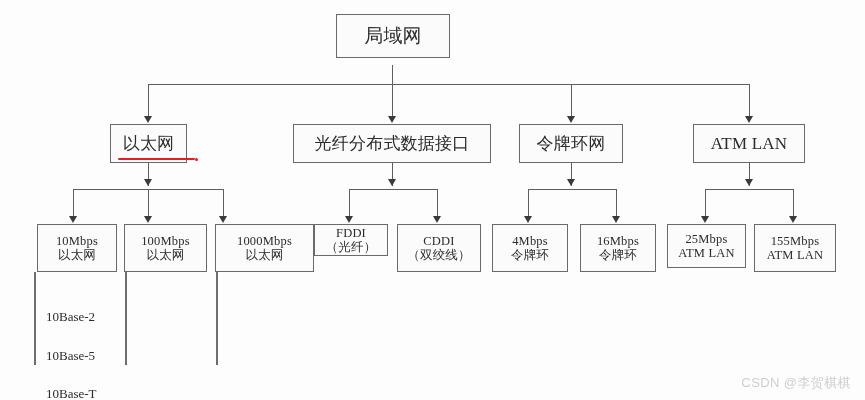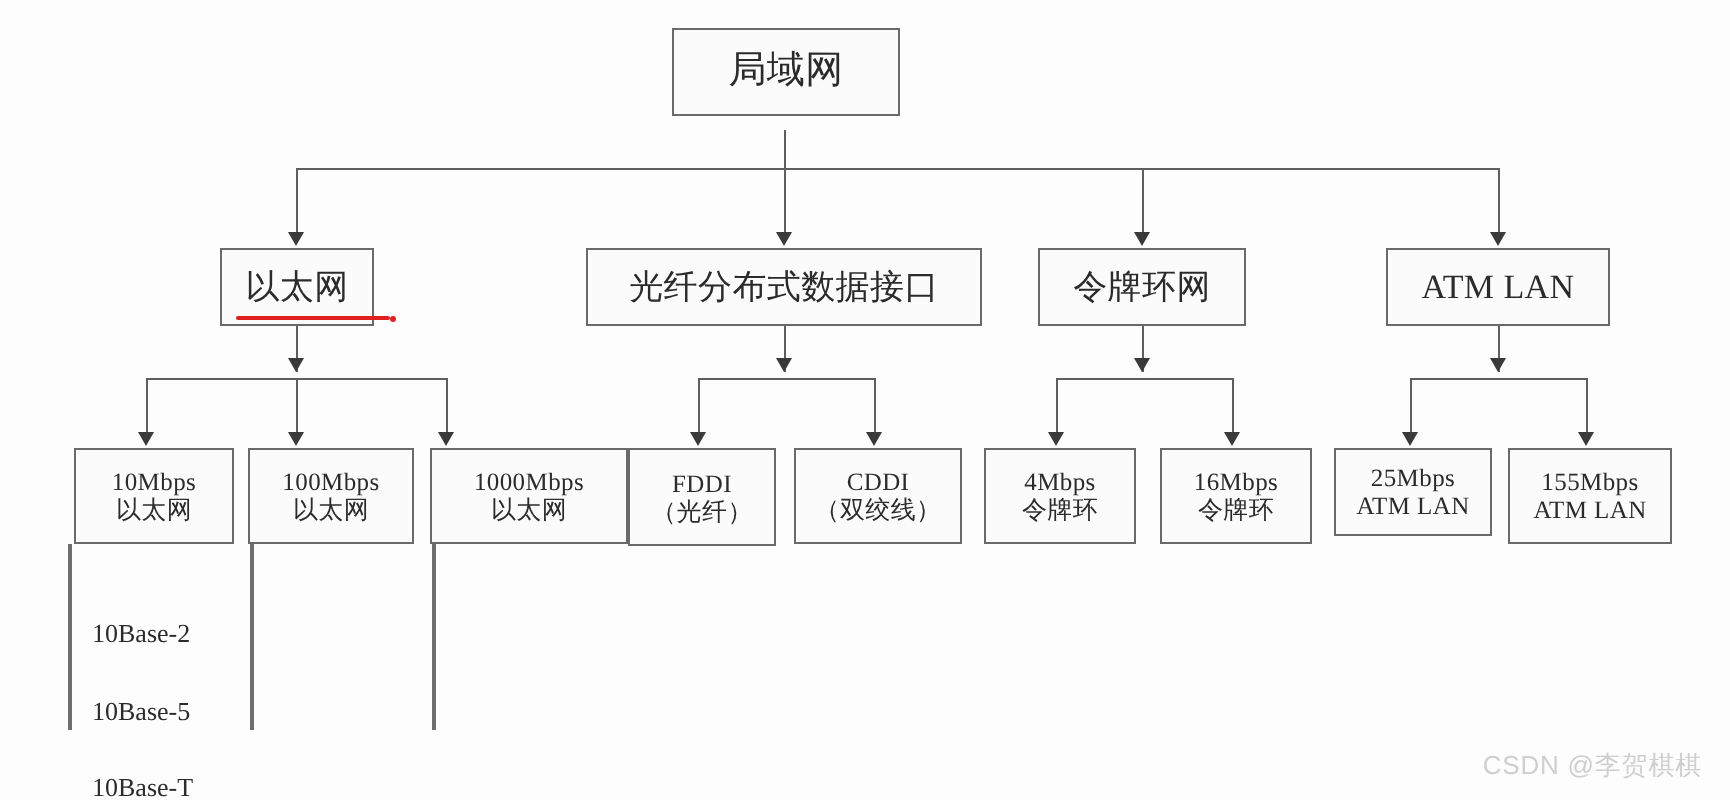--- a/index.html
+++ b/index.html
@@ -175,21 +175,21 @@
   </div>
   <div class="node lvl3" style="left:124px; top:224px; width:83px; height:48px;">
     <span class="ln">100Mbps</span>
     <span class="ln">以太网</span>
   </div>
   <div class="node lvl3" style="left:215px; top:224px; width:99px; height:48px;">
     <span class="ln">1000Mbps</span>
     <span class="ln">以太网</span>
   </div>
 
-  <div class="node lvl3" style="left:314px; top:224px; width:74px; height:49px;text-align:center;">
+  <div class="node lvl3" style="left:314px; top:224px; width:74px; height:32px;text-align:center;">
     <span class="ln">FDDI</span>
     <span class="ln">（光纤）</span>
   </div>
   <div class="node lvl3" style="left:397px; top:224px; width:84px; height:48px;">
     <span class="ln">CDDI</span>
     <span class="ln">（双绞线）</span>
   </div>
 
   <div class="node lvl3" style="left:492px; top:224px; width:76px; height:48px;">
     <span class="ln">4Mbps</span>

